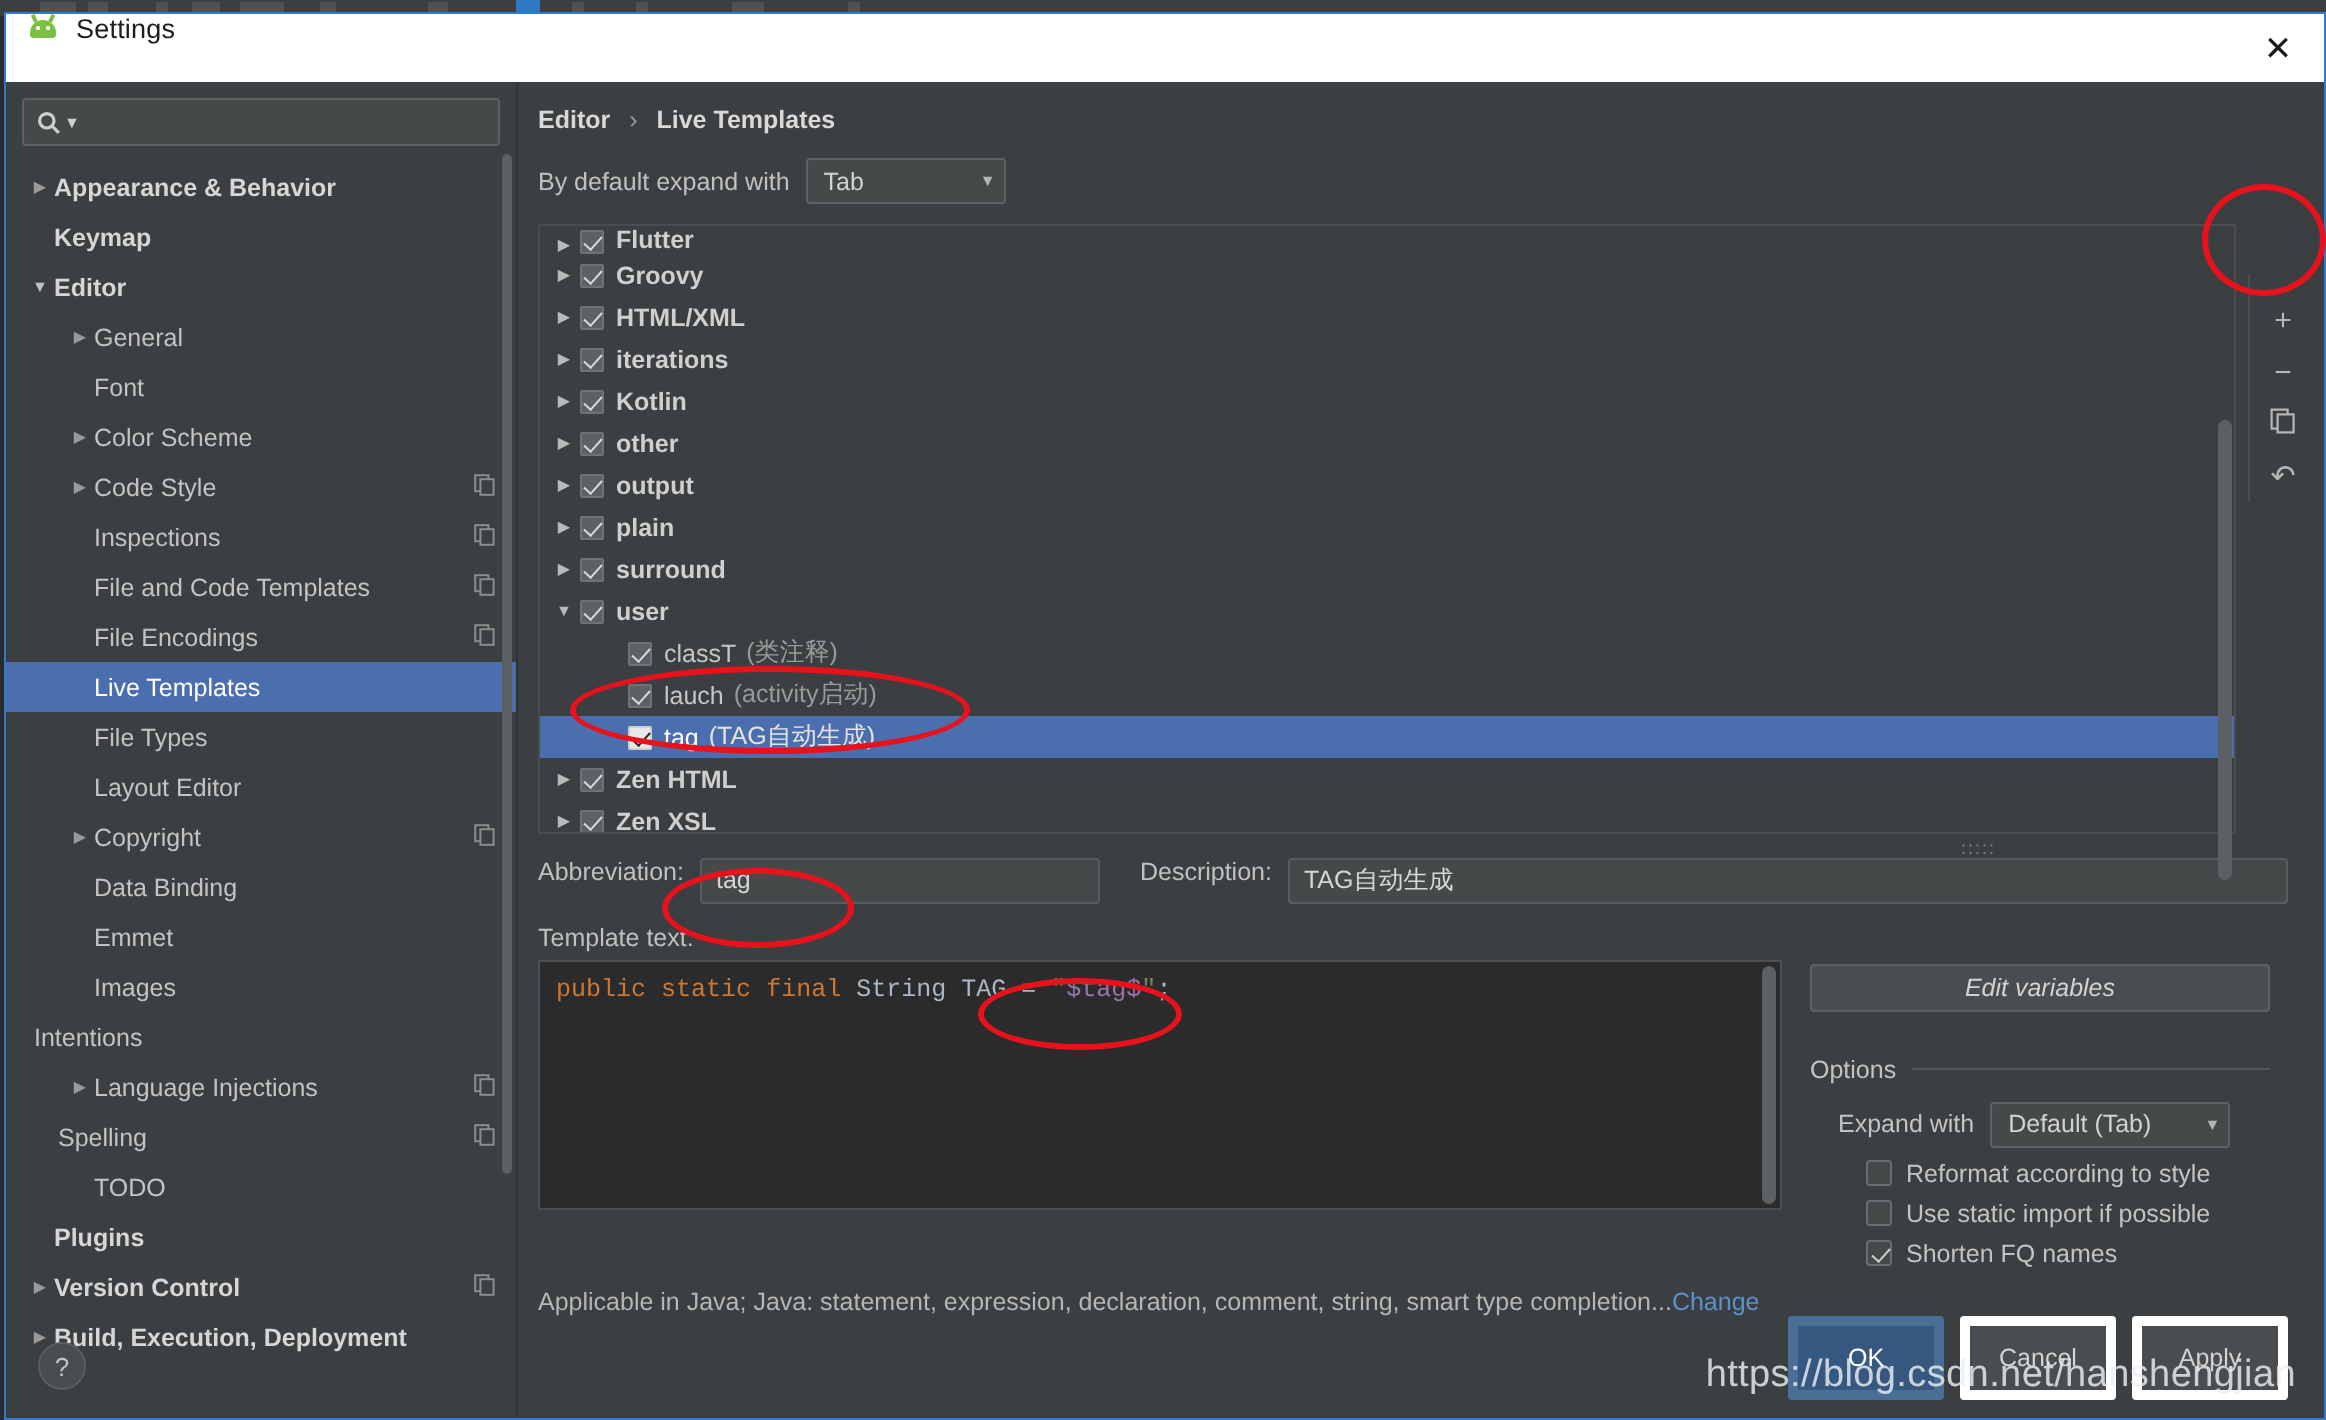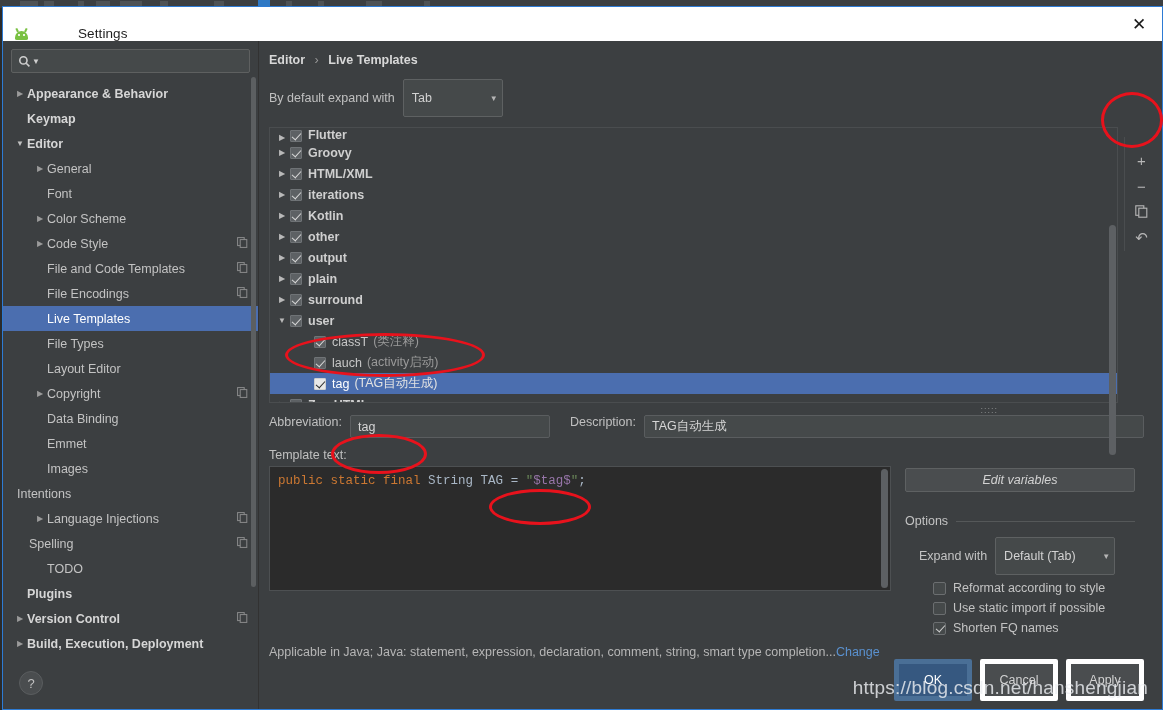--- a/index.html
+++ b/index.html
@@ -26,22 +26,22 @@
 
   
   .dialog {
     position: absolute; left: 2px; top: 6px; width: 1161px; height: 704px;
     border: 1px solid #2d7bd4;
     background: #3c3f41;
     display: flex; flex-direction: column;
   }
   .titlebar {
     height: 34px; background: #ffffff; color: #1b1b1b;
-    display: flex; align-items: flex-end; padding: 0 6px 0 10px;
-    flex: none; position: relative; gap: 40px;
+    display: flex; align-items: flex-start; padding: 0 6px 0 10px;
+    flex: none; position: relative;
   }
   .droid {
     width: 17px; height: 13px; position: relative; margin-right: 8px; flex: none;
   }
   .droid .body {
     position:absolute; left:2px; top:3px; width:13px; height:9px;
     background:#7ac143; border-radius: 7px 7px 2px 2px;
   }
   .droid .ear { position:absolute; width:2px; height:4px; background:#7ac143; transform-origin: bottom; }
   .droid .ear.l { left:4px; top:0px; transform: rotate(-25deg); }
@@ -108,21 +108,21 @@
   }
 
   
   .main { flex: 1; display: flex; flex-direction: column; min-width: 0; background:#3c3f41; padding: 0 0 0 0; position: relative; }
   .breadcrumb { padding: 12px 0 0 10px; font-size: 12.5px; font-weight: bold; color: #d8d8d8; }
   .breadcrumb .sep { font-weight: normal; color: #9a9a9a; padding: 0 6px; }
   .expandrow { display:flex; align-items:center; gap: 8px; padding: 12px 0 8px 10px; }
   .expandrow .lab { font-size: 12.5px; color: #c0c0c0; }
 
   .combo {
-    height: 38px; background: #45494a; border: 1px solid #5e6162; border-radius: 2px;
+    height: 23px; background: #45494a; border: 1px solid #5e6162; border-radius: 2px;
     display: inline-flex; align-items: center; padding: 0 4px 0 8px; min-width: 100px;
     color: #d2d2d2; font-size: 12.5px; cursor: pointer; position: relative;
   }
   .combo .cval { flex: 1; }
   .combo .caret { margin-left: 10px; color:#b5b5b5; font-size: 8px; }
 
   
   .tmpl-region { position: relative; margin: 2px 0 0 10px; margin-right: 44px; height: 310px; }
   .tmpl-tree {
     position: absolute; inset: 0; background: #3c3f41;
@@ -324,20 +324,28 @@
             <div class="tnode" style="padding-left: 30px;">
               <span class="arrow">▶</span>
               <span class="lbl">Code Style</span>
               <span class="copy-ico"><svg width="11" height="11" viewBox="0 0 11 11">
                   <rect x="0.6" y="0.6" width="6.6" height="8" fill="none" stroke="#a6a6a6" stroke-width="1"></rect>
                   <rect x="3.2" y="2.6" width="6.6" height="7.8" fill="#3c3f41" stroke="#a6a6a6" stroke-width="1"></rect>
                 </svg></span>
             </div>
             <div class="tnode" style="padding-left: 30px;">
               <span class="arrow">&nbsp;</span>
+              <span class="lbl">Inspections</span>
+              <span class="copy-ico"><svg width="11" height="11" viewBox="0 0 11 11">
+                  <rect x="0.6" y="0.6" width="6.6" height="8" fill="none" stroke="#a6a6a6" stroke-width="1"></rect>
+                  <rect x="3.2" y="2.6" width="6.6" height="7.8" fill="#3c3f41" stroke="#a6a6a6" stroke-width="1"></rect>
+                </svg></span>
+            </div>
+            <div class="tnode" style="padding-left: 30px;">
+              <span class="arrow">&nbsp;</span>
               <span class="lbl">File and Code Templates</span>
               <span class="copy-ico"><svg width="11" height="11" viewBox="0 0 11 11">
                   <rect x="0.6" y="0.6" width="6.6" height="8" fill="none" stroke="#a6a6a6" stroke-width="1"></rect>
                   <rect x="3.2" y="2.6" width="6.6" height="7.8" fill="#3c3f41" stroke="#a6a6a6" stroke-width="1"></rect>
                 </svg></span>
             </div>
             <div class="tnode" style="padding-left: 30px;">
               <span class="arrow">&nbsp;</span>
               <span class="lbl">File Encodings</span>
               <span class="copy-ico"><svg width="11" height="11" viewBox="0 0 11 11">

